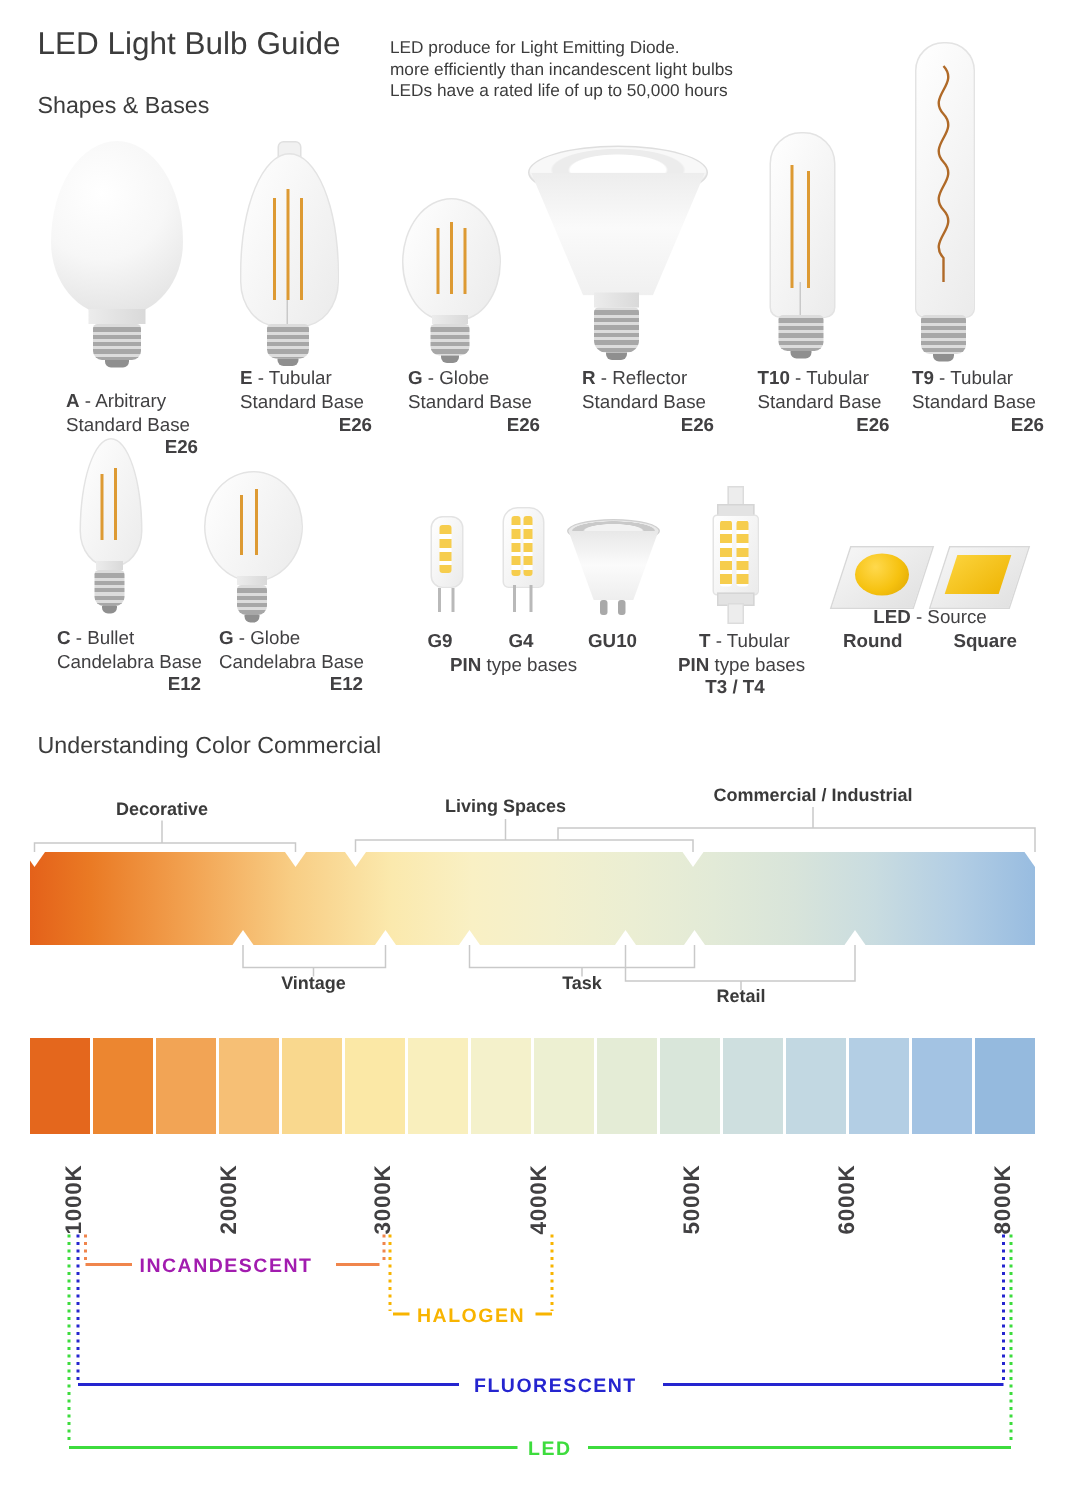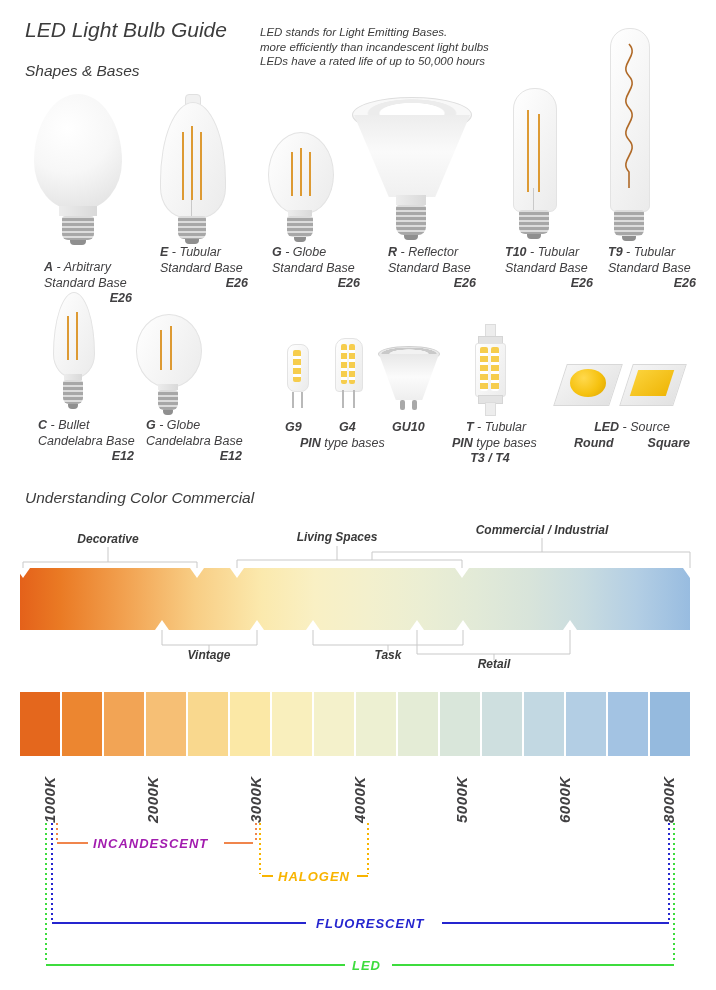--- a/index.html
+++ b/index.html
@@ -1,17 +1,17 @@
 <!DOCTYPE html>
 <html><head>
 <meta charset="utf-8">
 <style>
   html,body{margin:0;padding:0;background:#ffffff;}
   .page{position:relative;width:716px;height:990px;background:#fff;overflow:hidden;
-        font-family:"Liberation Sans", sans-serif;color:#414042;font-style:italic;}
+        font-family:"Liberation Sans", sans-serif;color:#414042;}
   .abs{position:absolute;}
 
   .title{position:absolute;left:25px;top:18px;font-size:21px;color:#3c3c3c;}
   .subtitle{position:absolute;left:25px;top:62px;font-size:15.5px;color:#3c3c3c;}
   .desc{position:absolute;left:260px;top:25px;font-size:11.5px;line-height:14.5px;color:#3c3c3c;}
 
   
   .fig{position:absolute;}
   .glass{position:absolute;border:1px solid #e3e3e3;
          background:linear-gradient(115deg,#ffffff 0%,#f6f6f6 45%,#ebebeb 100%);}
@@ -50,21 +50,21 @@
   svg.overlay{position:absolute;left:0;top:0;width:716px;height:990px;}
 </style>
 </head>
 <body>
 
 <div class="page">
 
   <div class="title">LED Light Bulb Guide</div>
   <div class="subtitle">Shapes &amp; Bases</div>
   <div class="desc">
-    <div>LED stands for Light Emitting Bases.</div>
+    <div>LED produce for Light Emitting Diode.</div>
     <div>more efficiently than incandescent light bulbs</div>
     <div>LEDs have a rated life of up to 50,000 hours</div>
   </div>
 
   <div class="fig" style="left:32px;top:94px;width:92px;height:150px;">
     <div class="frost" style="left:2px;top:0;width:88px;height:116px;border-radius:50% 50% 46% 46% / 58% 58% 42% 42%;"></div>
     <div class="neck" style="left:27px;top:112px;width:38px;height:10px;"></div>
     <div class="screw" style="left:30px;top:122px;width:32px;height:24px;"></div>
     <div class="tip" style="left:38px;top:146px;width:16px;height:5px;"></div>
   </div>
@@ -235,21 +235,21 @@
     <span>GU10</span>
   </div>
   <div class="lbl" style="left:300px;top:436px;width:110px;">
     <b>PIN</b><span> type bases</span>
   </div>
   <div class="lbl" style="left:452px;top:420px;width:96px;">
     <div style="padding-left:14px;"><b>T</b><span> - Tubular</span></div>
     <div><b>PIN</b><span> type bases</span></div>
     <div style="font-weight:bold;text-align:center;width:76px;">T3 / T4</div>
   </div>
-  <div class="lbl" style="left:558px;top:420px;width:124px;margin-left:12px;">
+  <div class="lbl" style="left:558px;top:404px;width:124px;">
     <div style="text-align:center;"><b>LED</b><span> - Source</span></div>
     <div style="display:flex;justify-content:space-between;padding:0 4px;font-weight:bold;">
       <span>Round</span>
       <span>Square</span>
     </div>
   </div>
 
   <div class="sec2-head">Understanding Color Commercial</div>
 
   <div class="zone" style="left:68px;top:532px;width:80px;">Decorative</div>

